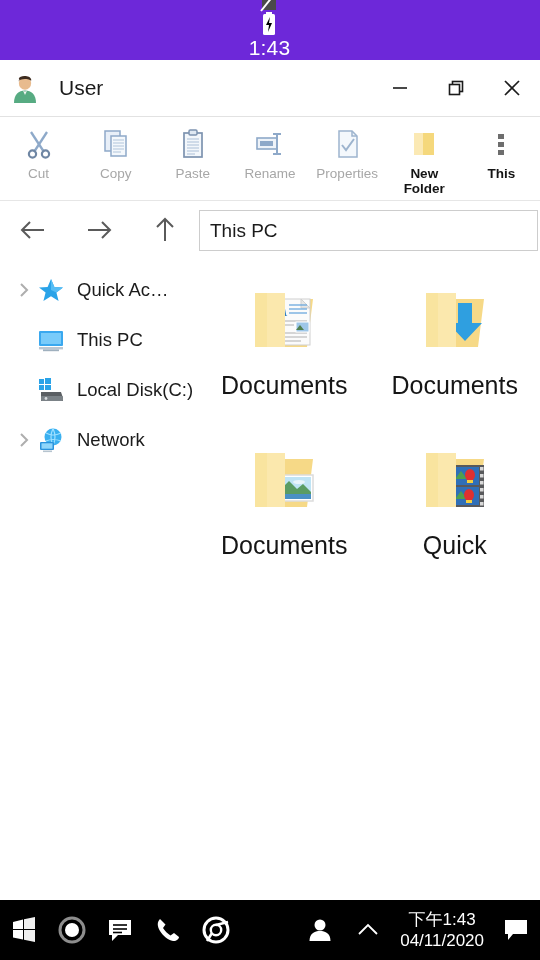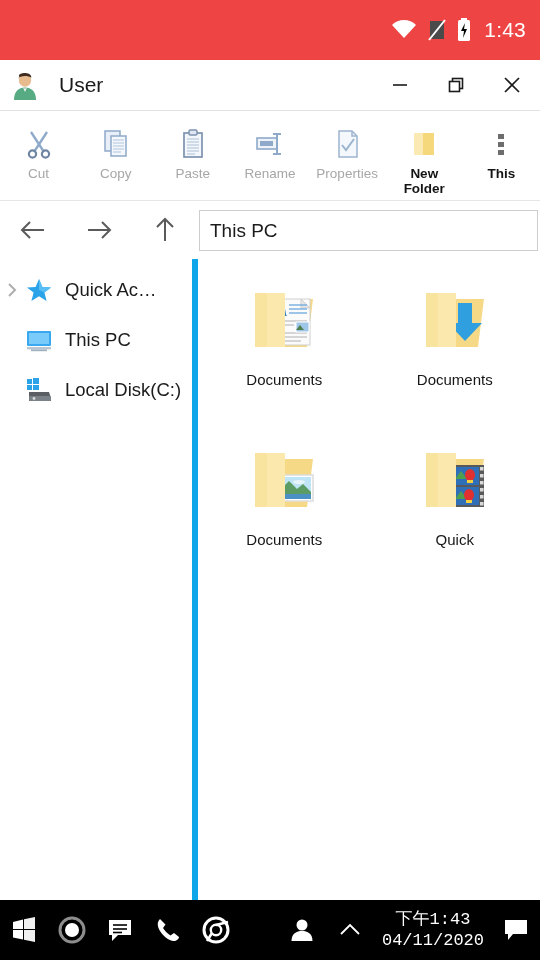--- a/index.html
+++ b/index.html
@@ -7,29 +7,30 @@
     width: 540px; height: 960px;
     font-family: "Liberation Sans", sans-serif;
     background: #ffffff;
     overflow: hidden;
   }
   .screen { position: relative; width: 540px; height: 960px; background:#fff; }
 
   
   .statusbar {
     position:absolute; top:0; left:0; width:540px; height:60px;
-    background:#ef4444; display:flex; align-items:center; justify-content:flex-end;
+    background:#6d28d9; display:flex; align-items:center; justify-content:flex-end;
     padding-right:14px;
+    flex-direction:column;
   }
   .statusbar .si { margin-left:11px; display:flex; align-items:center; }
   .status-time { color:#fff; font-size:21px; letter-spacing:.2px; margin-left:13px; }
 
   
   .titlebar {
-    position:absolute; top:60px; left:0; width:540px; height:51px;
+    position:absolute; top:60px; left:0; width:540px; height:57px;
     background:#fff; display:flex; align-items:center;
     border-bottom:1px solid #e2e2e2;
   }
   .avatar { width:30px; height:30px; margin-left:10px; flex:none; }
   .win-title { font-size:21px; color:#1b1b1b; margin-left:19px; flex:1; }
   .wbtn { width:56px; height:57px; display:flex; align-items:center; justify-content:center; }
 
   
   .ribbon {
     position:absolute; top:117px; left:0; width:540px; height:84px;
@@ -57,50 +58,50 @@
   .addressbar {
     position:absolute; left:199px; top:210px; width:339px; height:41px;
     border:1px solid #cdcdcd; background:#fff;
     display:flex; align-items:center; padding-left:10px;
     font-size:19px; color:#1b1b1b;
   }
 
   
   .body-area { position:absolute; top:259px; left:0; width:540px; height:641px; background:#fff; }
   .sidebar {
-    position:absolute; left:0; top:0; width:198px; height:641px;
+    position:absolute; left:12px; top:0; width:198px; height:641px;
     background:#fff; border-right:6px solid #0ea5e9; padding-top:6px;
   }
   .side-item { height:50px; display:flex; align-items:center; }
   .chev { width:24px; display:flex; align-items:center; justify-content:center; flex:none; }
   .side-icon { width:30px; height:30px; flex:none; display:flex; align-items:center; justify-content:center; }
   .side-label { font-size:18.5px; color:#1b1b1b; margin-left:11px; white-space:nowrap; }
   .side-item.no-chev .chev { visibility:hidden; }
 
   .content {
     position:absolute; left:199px; top:0; width:341px; height:641px;
     background:#fff; display:flex; flex-wrap:wrap; align-content:flex-start;
     padding-top:8px;
   }
   .tile {
     width:50%; height:160px; display:flex; flex-direction:column;
     align-items:center; justify-content:flex-start; padding-top:10px;
   }
   .tile .ticon { width:86px; height:86px; }
-  .tile .tlabel { font-size:15px; color:#161616; margin-top:8px; }
+  .tile .tlabel { font-size:25px; color:#161616; margin-top:8px; }
 
   
   .taskbar {
     position:absolute; bottom:0; left:0; width:540px; height:60px;
     background:#000; display:flex; align-items:center;
   }
   .tk { width:48px; height:60px; display:flex; align-items:center; justify-content:center; }
   .tk-spacer { flex:1; }
   .clock { color:#fff; text-align:center; line-height:21px; font-size:17px; margin:0 8px; }
-  .clock div { white-space:nowrap;font-family:Liberation Mono, monospace; }
+  .clock div { white-space:nowrap; }
 </style>
 </head>
 <body>
 
 <div class="screen">
 
   <div class="statusbar">
     <span class="si">
       <svg width="26" height="20" viewBox="0 0 26 20">
           <path d="M13 18 L1 5 A17 17 0 0 1 25 5 Z" fill="#fff"></path>
@@ -314,20 +315,37 @@
             <rect x="2" y="9" width="5" height="5" fill="#2aa3e8"></rect>
             <rect x="8" y="9" width="6" height="5" fill="#2aa3e8"></rect>
             <path d="M4 16 H24 L26 22 V25 H4 Z" fill="#5b5f63"></path>
             <rect x="4" y="20" width="22" height="5" rx="1" fill="#7b8287"></rect>
             <circle cx="9" cy="22.5" r="1.4" fill="#d7dbde"></circle>
           </svg>
         </span>
         <span class="side-label">Local Disk(C:)</span>
       </div>
 
+      <div class="side-item">
+        <span class="chev">
+          <svg width="12" height="18" viewBox="0 0 12 18">
+              <polyline points="3,3 9,9 3,15" fill="none" stroke="#aeaeae" stroke-width="2"></polyline>
+            </svg>
+        </span>
+        <span class="side-icon">
+          <svg width="28" height="28" viewBox="0 0 28 28">
+            <circle cx="16" cy="11" r="8.5" fill="#3ab0f0"></circle>
+            <path d="M9 7 Q16 11 24 7 M9 15 Q16 12 24 15 M16 2.5 Q12 11 16 19.5 M16 2.5 Q20 11 16 19.5" fill="none" stroke="#9fe0ff" stroke-width="1.2"></path>
+            <rect x="3" y="16" width="14" height="8" rx="1" fill="#2a93dd"></rect>
+            <rect x="4.5" y="17.3" width="11" height="5.4" fill="#8fd6fb"></rect>
+            <rect x="6" y="24.5" width="9" height="1.6" fill="#b6c4cf"></rect>
+          </svg>
+        </span>
+        <span class="side-label">Network</span>
+      </div>
     </div>
 
     <div class="content">
 
       <div class="tile">
         <span class="ticon">
           <svg width="86" height="86" viewBox="0 0 86 86">
             <path d="M14 16 H44 L44 70 H14 Z" fill="#fbe8ad"></path>
             <path d="M26 22 H72 L66 70 H20 Z" fill="#f6d987"></path>
             <rect x="33" y="22" width="36" height="46" fill="#fbfbfb" stroke="#cfcfcf" stroke-width="1"></rect>

